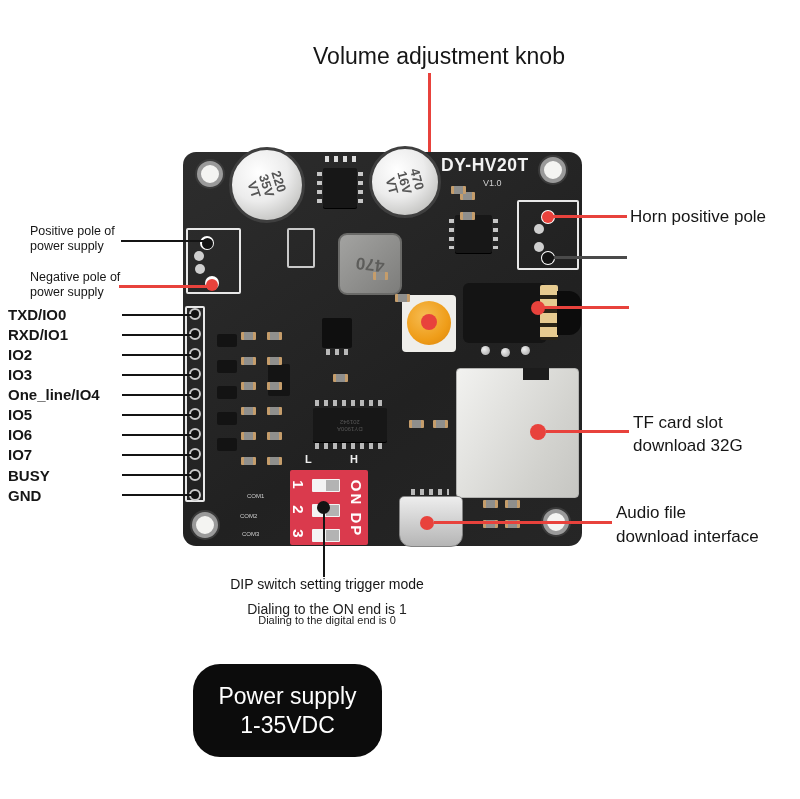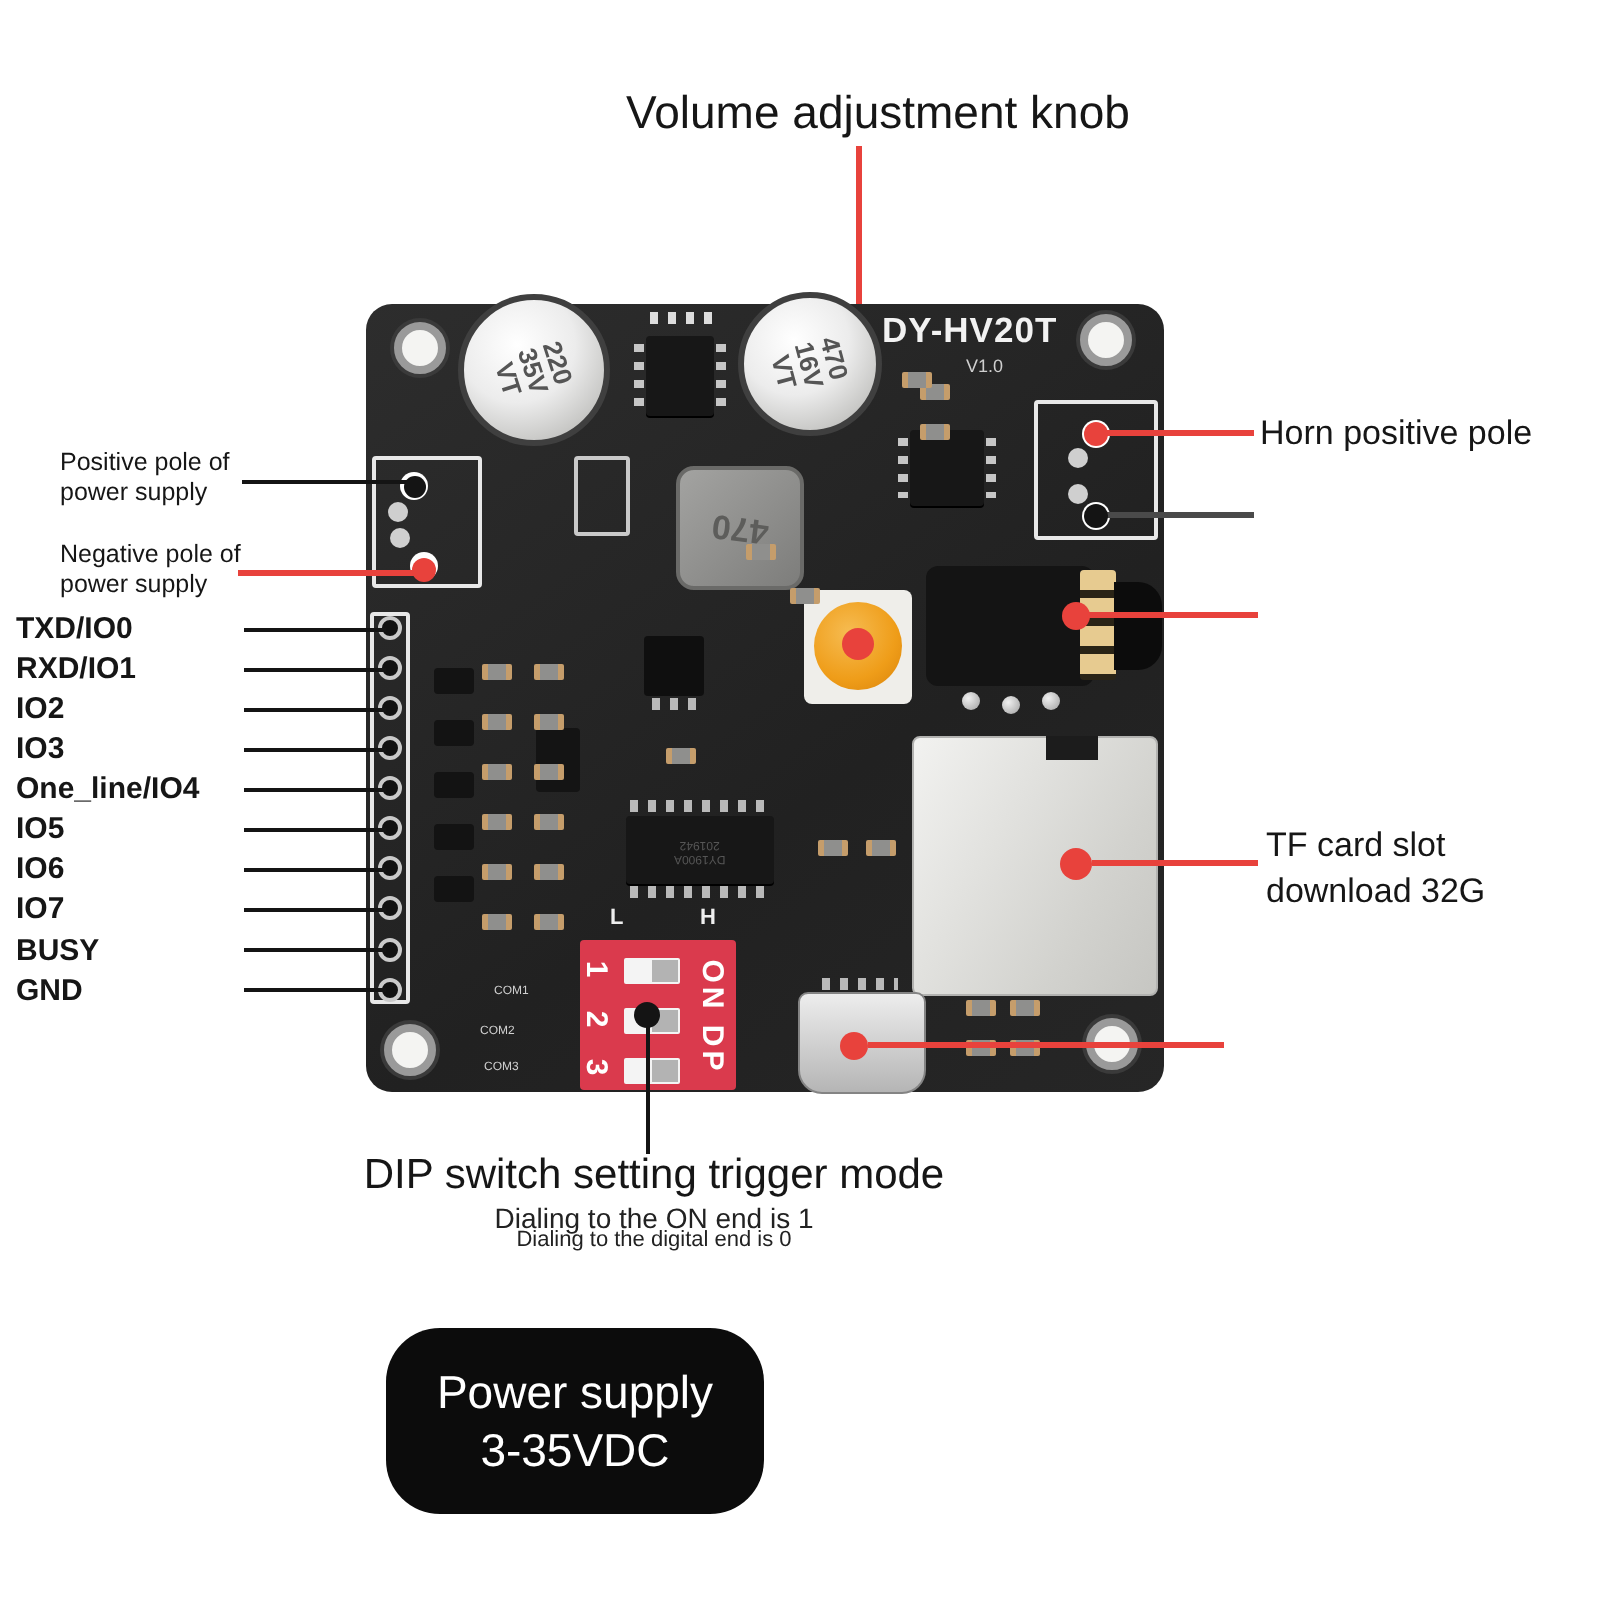--- a/index.html
+++ b/index.html
@@ -245,27 +245,31 @@
   <div class="ln red" style="left:544px;top:306px;width:85px;height:3px;"></div>
   <div class="dot red" style="left:531px;top:301px;width:14px;height:14px;"></div>
 
   <div class="lbl-r" style="left:633px;top:411px;line-height:23px;">
     <div>TF card slot</div>
     <div>download 32G</div>
   </div>
   <div class="ln red" style="left:546px;top:430px;width:83px;height:3px;"></div>
   <div class="dot red" style="left:530px;top:424px;width:16px;height:16px;"></div>
 
+  <div class="lbl-r" style="left:616px;top:501px;line-height:23.5px;">
+    <div>Audio file</div>
+    <div>download interface</div>
+  </div>
   <div class="ln red" style="left:434px;top:521px;width:178px;height:3px;"></div>
   <div class="dot red" style="left:420px;top:516px;width:14px;height:14px;"></div>
 
   <div class="dot blk" style="left:317px;top:501px;width:13px;height:13px;"></div>
   <div class="ln blk" style="left:323px;top:513px;width:2px;height:64px;"></div>
-  <div class="t" style="left:177px;top:576px;width:300px;text-align:center;font-size:21px;">DIP switch setting trigger mode</div>
+  <div class="t" style="left:177px;top:576px;width:300px;text-align:center;font-size:14px;">DIP switch setting trigger mode</div>
   <div class="t" style="left:227px;top:601px;width:200px;text-align:center;font-size:14px;color:#222;">Dialing to the ON end is 1</div>
   <div class="t" style="left:227px;top:614px;width:200px;text-align:center;font-size:11px;color:#222;">Dialing to the digital end is 0</div>
 
   <div class="badge" style="left:193px;top:664px;width:189px;height:93px;border-radius:27px;font-size:23px;line-height:29px;">
     <div>Power supply</div>
-    <div>3-35VDC</div>
+    <div>1-35VDC</div>
   </div>
 
 </div>
 
 </body></html>

